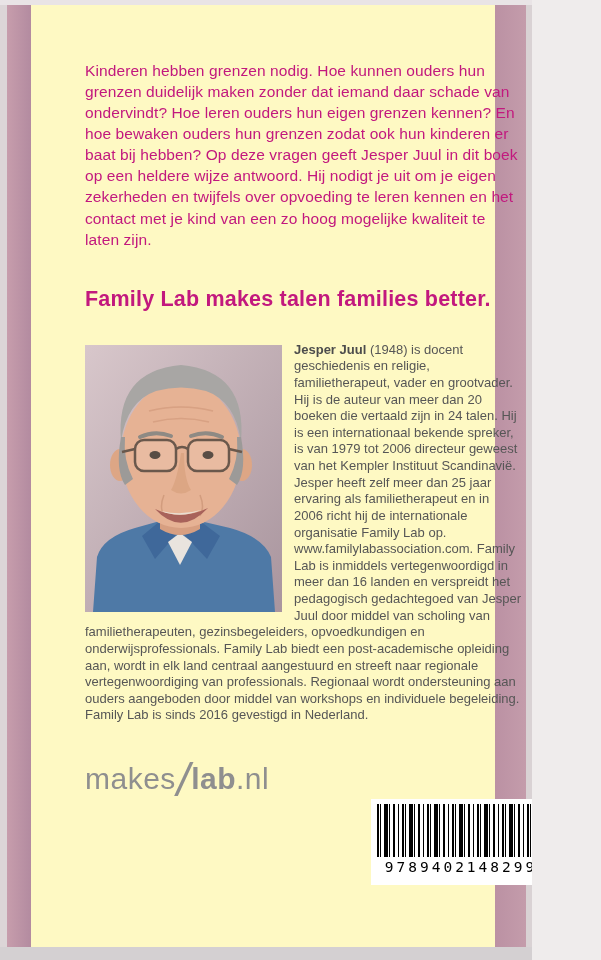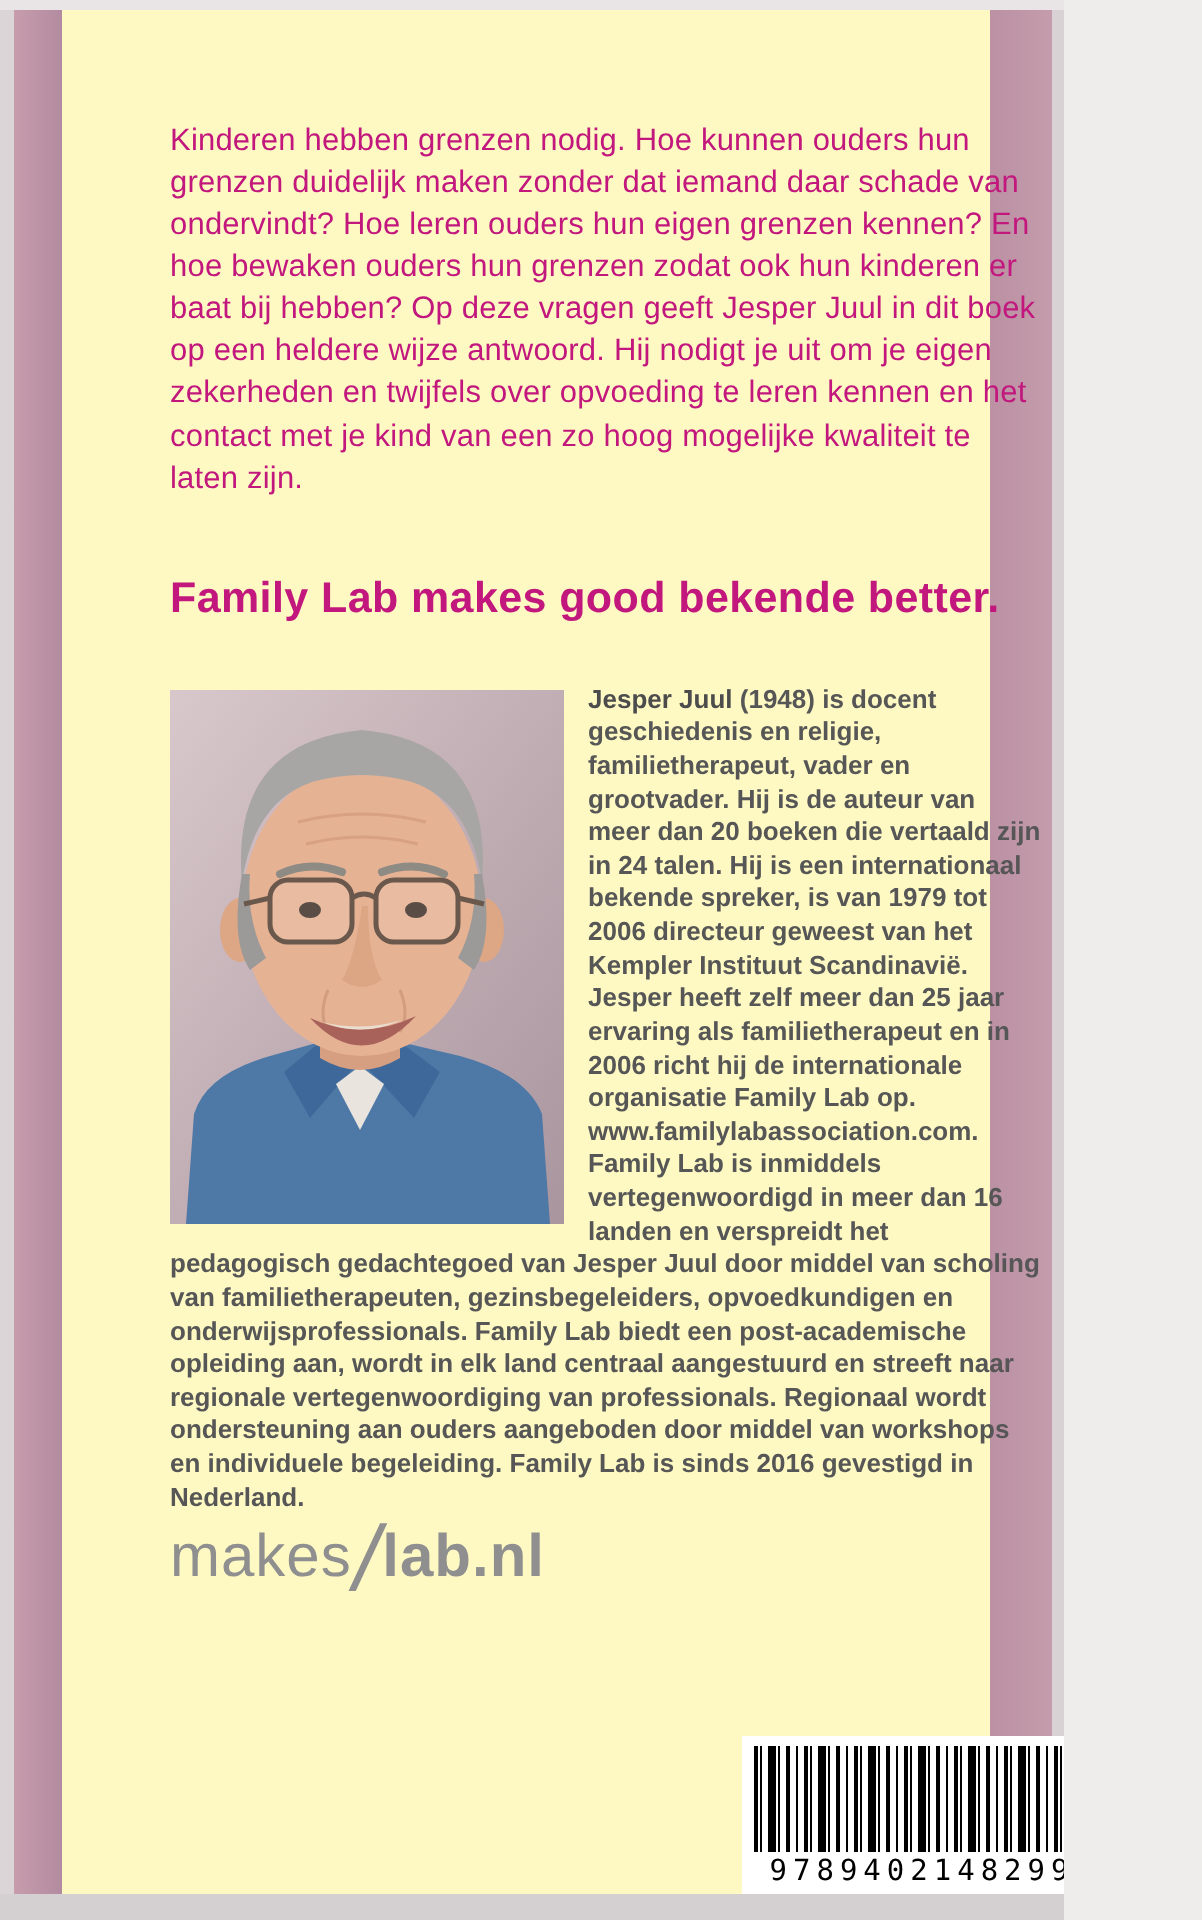--- a/index.html
+++ b/index.html
@@ -16,32 +16,32 @@
 
   .content{position:absolute;left:85px;width:436px;top:0;}
 
   .intro{margin:60px 0 0;color:#c2187e;font-size:15.5px;line-height:1.36;
          font-weight:500;letter-spacing:.1px;}
   .tagline{margin:37px 0 0;color:#c2187e;font-size:21.5px;font-weight:bold;letter-spacing:.2px;}
 
   .bio{margin-top:30px;color:#565656;}
   .photo{float:left;width:197px;height:267px;margin:3px 12px 6px 0;background:#c4b2b8;}
   .photo svg{display:block;}
-  .bio-text{margin:0;font-size:13px;line-height:1.28;color:#565656;font-weight:bold;}
+  .bio-text{margin:0;font-size:13px;line-height:1.28;color:#565656;}
   .bio-text b{color:#4c4c4c;}
 
   .logo{position:absolute;left:85px;top:762px;color:#8f8f8f;font-size:30px;
         letter-spacing:.5px;white-space:nowrap;}
   .logo .fl-family{font-weight:normal;}
   .logo .fl-slash{display:inline-block;font-style:italic;font-size:46px;
         line-height:0;vertical-align:-7px;margin:0 1px;}
   .logo .fl-lab{font-weight:bold;}
-  .logo .fl-nl{font-weight:bold;}
+  .logo .fl-nl{font-weight:normal;}
 
-  .barcode{position:absolute;left:371px;top:868px;width:180px;height:86px;background:#ffffff;
+  .barcode{position:absolute;left:371px;top:799px;width:180px;height:86px;background:#ffffff;
            text-align:center;z-index:2;}
   .bars{width:168px;height:53px;margin:5px auto 2px;
     background:repeating-linear-gradient(90deg,
       #000 0 2px,  #fff 2px 3px,
       #000 3px 4px,#fff 4px 7px,
       #000 7px 11px,#fff 11px 12px,
       #000 12px 13px,#fff 13px 16px,
       #000 16px 18px,#fff 18px 21px,
       #000 21px 22px,#fff 22px 25px);}
   .digits{font-family:"DejaVu Sans Mono",monospace;font-size:14.5px;letter-spacing:3px;
@@ -56,21 +56,21 @@
   <div class="edge band-left"></div>
   <div class="edge band-right"></div>
   <div class="edge edge-outer-right"></div>
   <div class="top-strip"></div>
   <div class="bottom-strip"></div>
 
   <div class="content">
 
     <p class="intro">Kinderen hebben grenzen nodig. Hoe kunnen ouders hun grenzen duidelijk maken zonder dat iemand daar schade van ondervindt? Hoe leren ouders hun eigen grenzen kennen? En hoe bewaken ouders hun grenzen zodat ook hun kinderen er baat bij hebben? Op deze vragen geeft Jesper Juul in dit boek op een heldere wijze antwoord. Hij nodigt je uit om je eigen zekerheden en twijfels over opvoeding te leren kennen en het contact met je kind van een zo hoog mogelijke kwaliteit te laten zijn.</p>
 
-    <h1 class="tagline">Family Lab makes good bekende better.</h1>
+    <h1 class="tagline">Family Lab makes talen families better.</h1>
 
     <div class="bio">
       <div class="photo">
         <svg viewBox="0 0 197 267" width="197" height="267" xmlns="http://www.w3.org/2000/svg">
           <defs>
             <linearGradient id="pbg" x1="0" y1="0" x2="1" y2="1">
               <stop offset="0" stop-color="#d8c7cb"></stop>
               <stop offset="1" stop-color="#a9959e"></stop>
             </linearGradient>
           </defs>

